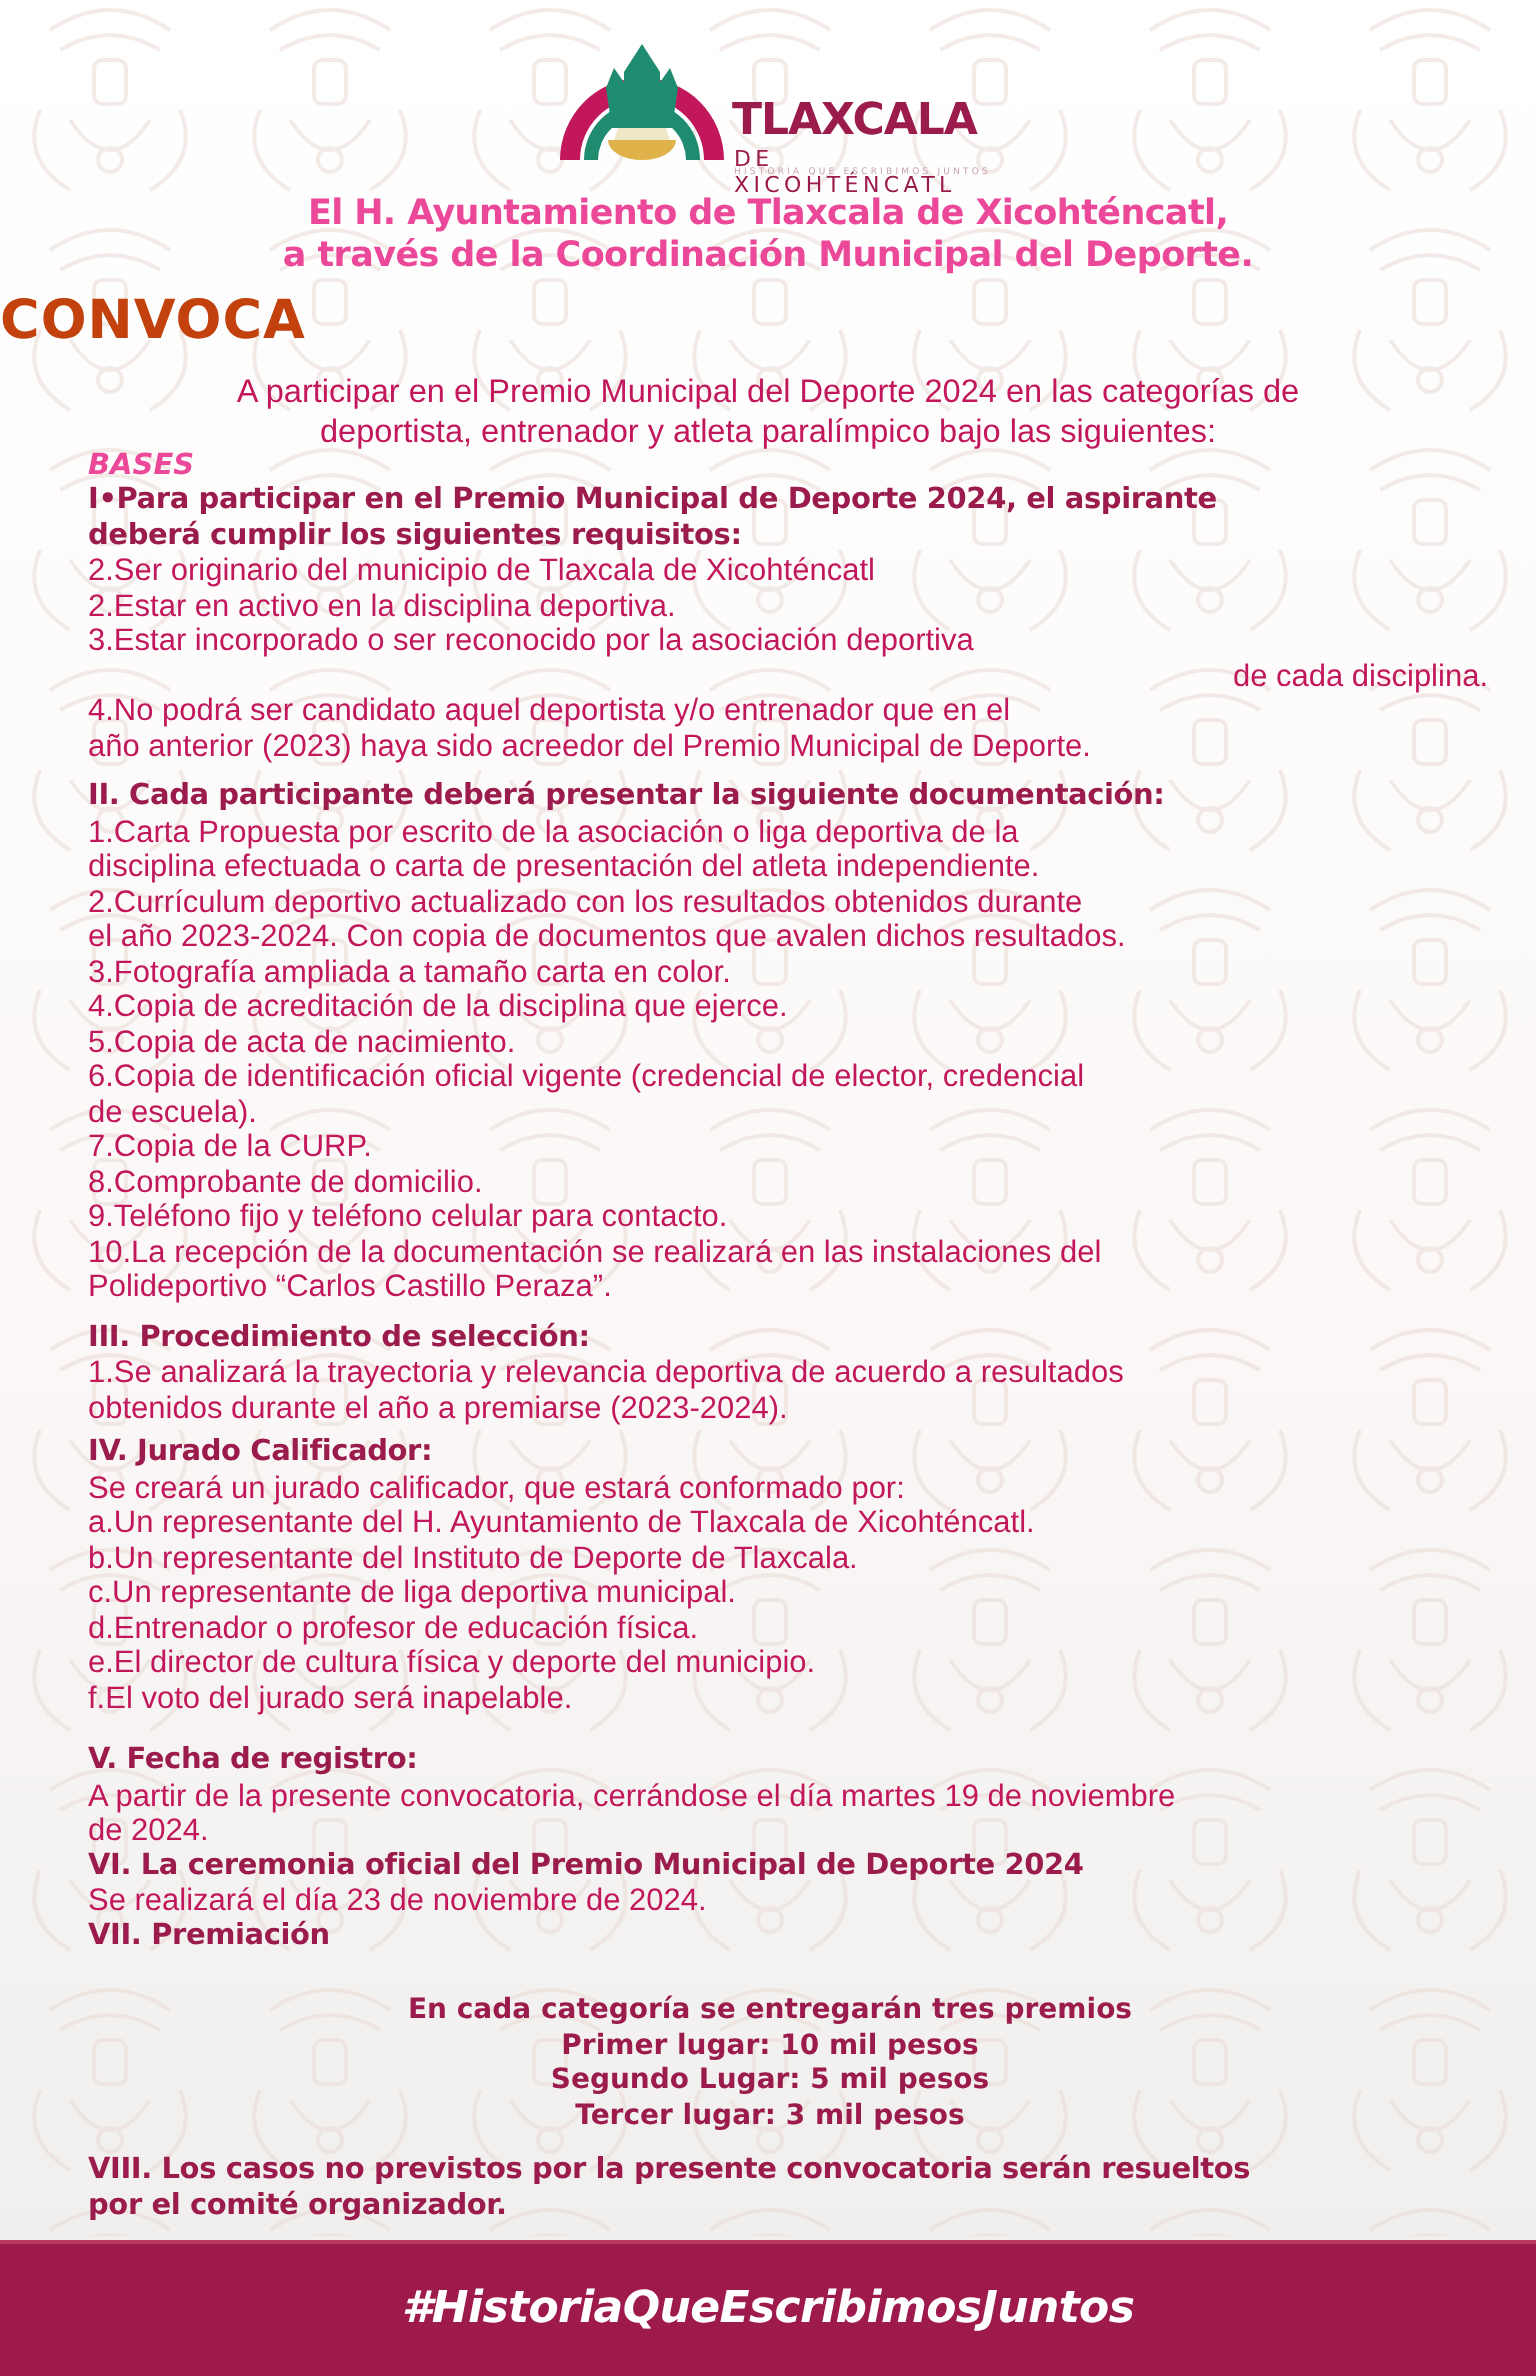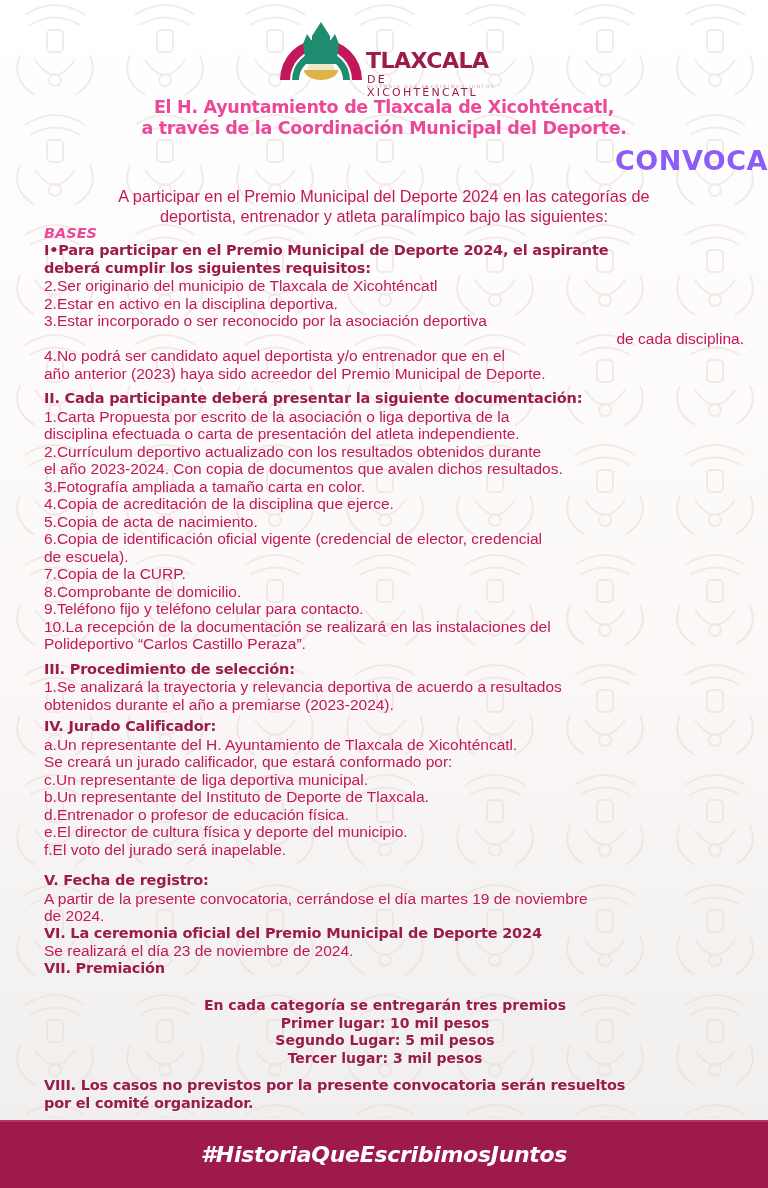--- a/index.html
+++ b/index.html
@@ -30,23 +30,23 @@
     font-family: "DejaVu Sans", sans-serif; font-size: 4.5px;
     letter-spacing: 1.6px; color: #c9a2ae;
   }
 
   .intro {
     position: absolute; left: 0; top: 97px; width: 768px; text-align: center;
     font-family: "DejaVu Sans", sans-serif; font-weight: bold;
     color: #ec4899; font-size: 17.5px; line-height: 21px; letter-spacing: -0.3px;
   }
   .convoca {
-    position: absolute; left: 0; top: 145px; width: 768px; text-align: right;
+    position: absolute; left: 0; top: 145px; width: 768px; text-align: left;
     font-family: "DejaVu Sans", sans-serif; font-weight: bold;
-    color: #8b5cf6; font-size: 27px; letter-spacing: 0.5px;
+    color: #c2410c; font-size: 27px; letter-spacing: 0.5px;
   }
   .lead {
     position: absolute; left: 0; top: 186px; width: 768px; text-align: center;
     color: #c2185b; font-size: 16.3px; line-height: 20px;
   }
 
   .body-text {
     position: absolute; left: 44px; top: 225px; width: 700px;
     font-size: 15.5px; line-height: 17.5px; color: #c2185b;
   }
@@ -159,24 +159,24 @@
     </div>
 
     <div class="gap6">
       <div class="h">III. Procedimiento de selección:</div>
       <div class="p">1.Se analizará la trayectoria y relevancia deportiva de acuerdo a resultados</div>
       <div class="p">obtenidos durante el año a premiarse (2023-2024).</div>
     </div>
 
     <div class="gap4">
       <div class="h">IV. Jurado Calificador:</div>
+      <div class="p">Se creará un jurado calificador, que estará conformado por:</div>
       <div class="p">a.Un representante del H. Ayuntamiento de Tlaxcala de Xicohténcatl.</div>
-      <div class="p">Se creará un jurado calificador, que estará conformado por:</div>
+      <div class="p">b.Un representante del Instituto de Deporte de Tlaxcala.</div>
       <div class="p">c.Un representante de liga deportiva municipal.</div>
-      <div class="p">b.Un representante del Instituto de Deporte de Tlaxcala.</div>
       <div class="p">d.Entrenador o profesor de educación física.</div>
       <div class="p">e.El director de cultura física y deporte del municipio.</div>
       <div class="p">f.El voto del jurado será inapelable.</div>
     </div>
 
     <div class="gap6" style="margin-top:14px;">
       <div class="h">V. Fecha de registro:</div>
       <div class="p">A partir de la presente convocatoria, cerrándose el día martes 19 de noviembre</div>
       <div class="p">de 2024.</div>
     </div>

